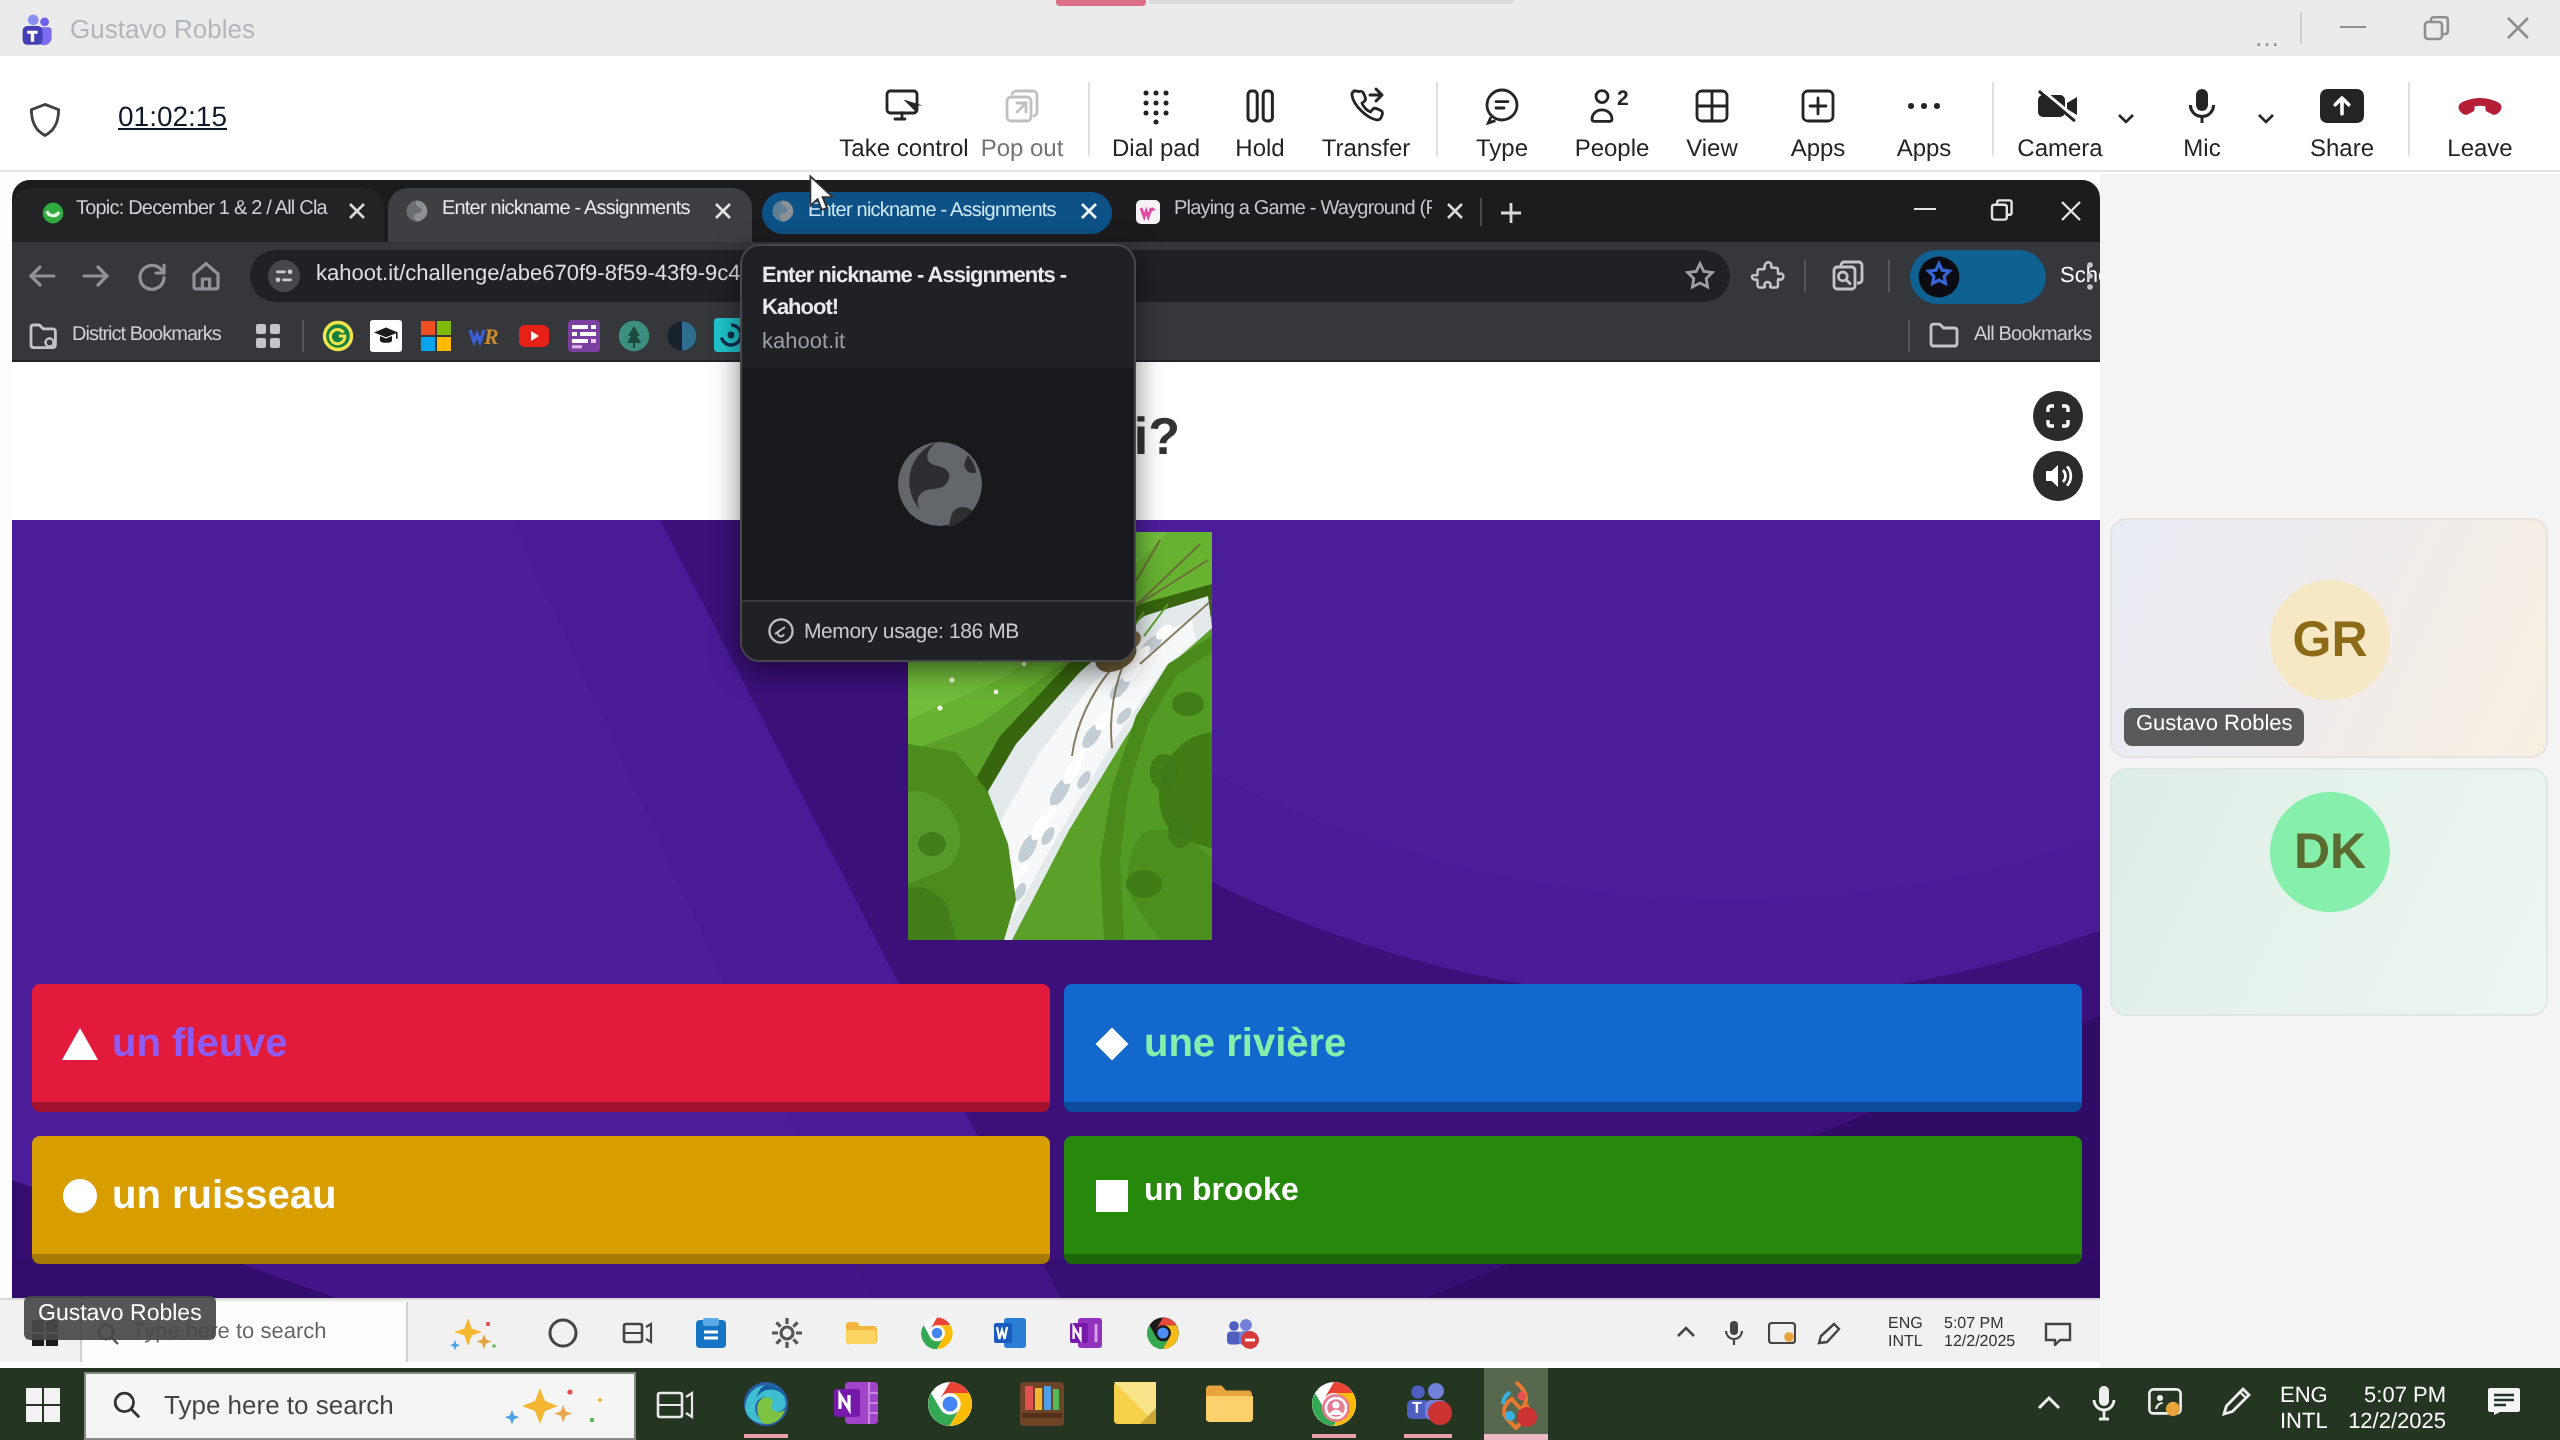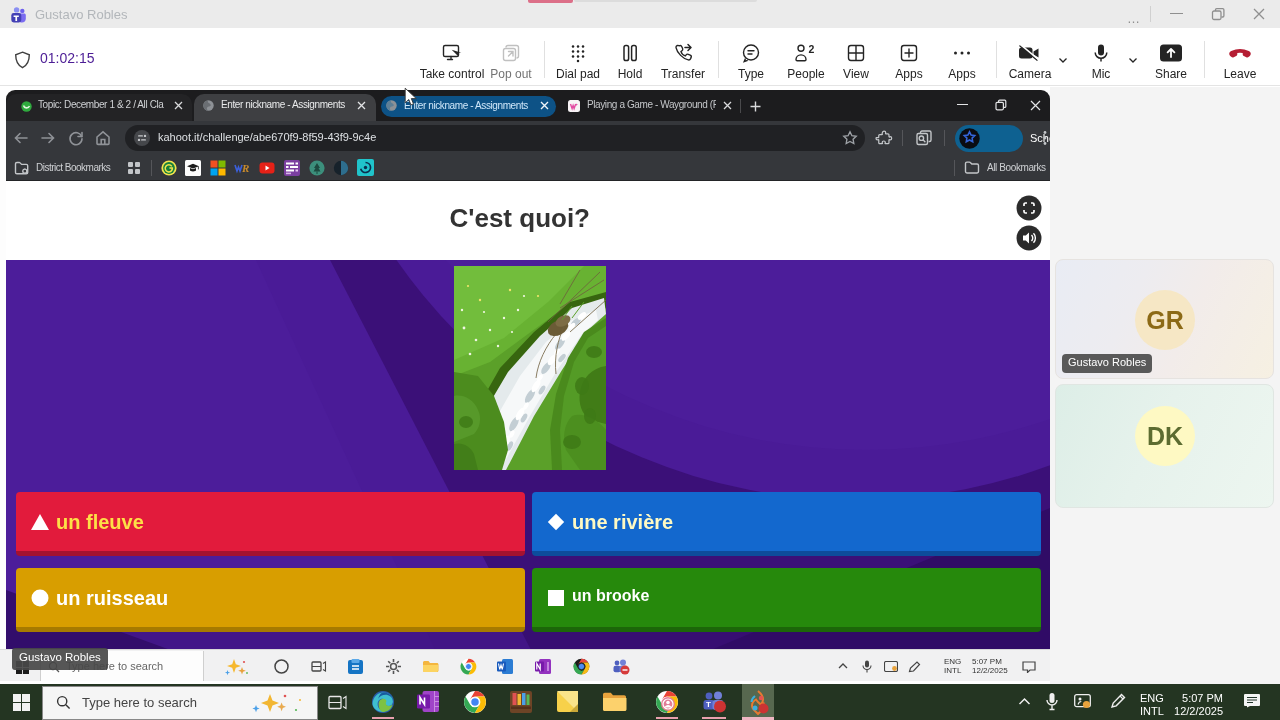--- a/index.html
+++ b/index.html
@@ -35,21 +35,21 @@
 <svg class="abs" style="left:1252px;top:7px" width="14" height="14" viewBox="0 0 14 14" stroke="#8f8f8f" stroke-width="1.3">
 <path d="M2 2l10 10M12 2L2 12"></path>
       </svg>
 <div class="abs" style="left:528px;top:0;width:45px;height:3px;background:#dc6f88;border-radius:0 0 2px 2px;"></div>
 <div class="abs" style="left:574px;top:0;width:183px;height:2px;background:#dcdcdc;border-radius:0 0 2px 2px;"></div>
 </div>
 <div class="abs" style="left:0;top:28px;width:1280px;height:58px;background:#fff;border-bottom:1px solid #e4e4e4;">
 <svg class="abs" style="left:14px;top:23px" width="17" height="18" viewBox="0 0 17 18" fill="none" stroke="#404040" stroke-width="1.4">
 <path d="M8.5 1.2l6.8 2.6c0 5.8-1.6 10.4-6.8 12.9C3.3 14.2 1.7 9.6 1.7 3.8z"></path>
       </svg>
-<div class="abs" style="left:40px;top:22px;font-size:14px;color:#4c1d95;">01:02:15</div>
+<div class="abs" style="left:59px;top:22px;font-size:14px;color:#0f172a;text-decoration:underline;">01:02:15</div>
 <div class="tbtn" style="left:452px">
         <div class="ic">
           <svg width="22" height="22" viewBox="0 0 22 22" fill="none" stroke="#242424" stroke-width="1.4">
 <rect x="2.5" y="3.5" width="15" height="11" rx="1.6"></rect>
             <path d="M10 14.5v3M6.5 17.5h5" stroke-linecap="round"></path>
 <path d="M12.2 9.2l6.3 6.3v-3.3h3.3z" fill="#242424" stroke="none" transform="translate(-1.5,-1.5)"></path>
           </svg>
         </div>
         <div class="lb">Take control</div>
       </div>
@@ -463,28 +463,28 @@
               <ellipse cx="136" cy="150" rx="6" ry="8"></ellipse>
               <ellipse cx="12" cy="156" rx="7" ry="6"></ellipse>
             </g>
 </svg></div>
 <div class="abs" style="left:10px;top:402px;width:509px;height:64px;background:#e21b3c;border-bottom:5px solid #a31230;border-radius:4px;"></div>
 <div class="abs" style="left:24px;top:422px;width:20px;height:20px;display:flex;align-items:center;justify-content:center;">
           <svg width="18" height="16" viewBox="0 0 18 16">
             <path d="M9 0l9 16H0z" fill="#fff"></path>
           </svg>
         </div>
-<div class="abs" style="left:50px;top:421px;font-size:20px;font-weight:bold;color:#fde047;">un fleuve</div>
+<div class="abs" style="left:50px;top:421px;font-size:20px;font-weight:bold;color:#8b5cf6;">un fleuve</div>
 <div class="abs" style="left:526px;top:402px;width:509px;height:64px;background:#1368ce;border-bottom:5px solid #0d4c9b;border-radius:4px;"></div>
 <div class="abs" style="left:540px;top:422px;width:20px;height:20px;display:flex;align-items:center;justify-content:center;">
           <svg width="18" height="18" viewBox="0 0 18 18">
             <rect x="3.2" y="3.2" width="11.6" height="11.6" fill="#fff" transform="rotate(45 9 9)"></rect>
           </svg>
         </div>
-<div class="abs" style="left:566px;top:421px;font-size:20px;font-weight:bold;color:#fef9c3;text-align:right;">une rivière</div>
+<div class="abs" style="left:566px;top:421px;font-size:20px;font-weight:bold;color:#86efac;text-align:right;">une rivière</div>
 <div class="abs" style="left:10px;top:478px;width:509px;height:64px;background:#d89e00;border-bottom:5px solid #a67a00;border-radius:4px;"></div>
 <div class="abs" style="left:24px;top:498px;width:20px;height:20px;display:flex;align-items:center;justify-content:center;">
           <svg width="18" height="18" viewBox="0 0 18 18">
             <circle cx="9" cy="9" r="8.5" fill="#fff"></circle>
           </svg>
         </div>
 <div class="abs" style="left:50px;top:497px;font-size:20px;font-weight:bold;color:#fff;">un ruisseau</div>
 <div class="abs" style="left:526px;top:478px;width:509px;height:64px;background:#26890c;border-bottom:5px solid #1c6609;border-radius:4px;"></div>
 <div class="abs" style="left:540px;top:498px;width:20px;height:20px;display:flex;align-items:center;justify-content:center;">
           <svg width="16" height="16" viewBox="0 0 16 16">
@@ -590,21 +590,38 @@
 </div>
 </div>
 
 <div class="abs" style="left:1050px;top:87px;width:230px;height:597px;background:#f4f4f4;"></div>
 <div class="abs" style="left:1055px;top:259px;width:219px;height:120px;border-radius:8px;border:1px solid #e6e3e0;
 background:linear-gradient(115deg,#e9ecf4 0%,#edecf0 35%,#f2ecea 60%,#f6f0e2 100%);"></div>
 <div class="abs" style="left:1135px;top:290px;width:60px;height:60px;border-radius:50%;background:#f6e7c5;display:flex;align-items:center;justify-content:center;font-size:25px;font-weight:bold;color:#8c6a16;">GR</div>
 <div class="abs" style="left:1062px;top:354px;height:19px;background:#595959;border-radius:4px;padding:2px 6px;font-size:11px;color:#fff;">Gustavo Robles</div>
 <div class="abs" style="left:1055px;top:384px;width:219px;height:124px;border-radius:8px;border:1px solid #e0e6e2;
 background:linear-gradient(115deg,#ddeee7 0%,#e6f2ec 45%,#edf6f0 100%);"></div>
-<div class="abs" style="left:1135px;top:406px;width:60px;height:60px;border-radius:50%;background:#fef9c3;display:flex;align-items:center;justify-content:center;font-size:25px;font-weight:bold;color:#5c6c31;">DK</div>
+<div class="abs" style="left:1135px;top:396px;width:60px;height:60px;border-radius:50%;background:#86efac;display:flex;align-items:center;justify-content:center;font-size:25px;font-weight:bold;color:#5c6c31;">DK</div>
+<div class="abs" style="left:370px;top:122px;width:198px;height:209px;background:#202124;border:1px solid #47484b;border-radius:10px;box-shadow:0 4px 14px rgba(0,0,0,0.5);overflow:hidden;">
+<div class="abs" style="left:10px;top:8px;width:172px;font-size:11px;letter-spacing:-0.5px;font-weight:bold;color:#e8eaed;line-height:15.5px;">Enter nickname - Assignments - Kahoot!</div>
+<div class="abs" style="left:10px;top:42px;font-size:11px;color:#9aa0a6;">kahoot.it</div>
+<div class="abs" style="left:0;top:61px;width:198px;height:177px;background:#18191c;"></div>
+<svg class="abs" style="left:77px;top:97px" width="44" height="44" viewBox="0 0 44 44">
+<circle cx="22" cy="22" r="21" fill="#63676b"></circle>
+<path d="M20 1.2c-4 3.4-5.4 7-3.6 9.6 2 2.8 6.8 1.6 9.2 4.6 2.2 2.8.6 6.4-2.4 8-3.4 1.8-7.6.6-10.4 3-2.6 2.2-2.6 5.8-.6 8.6a21 21 0 0 1 7.8-33.8z" fill="#2c2e31"></path>
+<path d="M26.2 43.6c5-1.2 9.2-4.2 12-8.2-2.6-2.2-6-2.6-8.4-.8-2.6 2-2.4 5.6-3.6 9z" fill="#2c2e31"></path>
+<path d="M36 7.6c2 2.4 3.6 5.4 4.2 8.6-2.2.8-4.6 0-5.6-2-1-2.2.2-4.6 1.4-6.6z" fill="#2c2e31"></path>
+      </svg>
+<div class="abs" style="left:0;top:177px;width:198px;height:32px;background:#202124;border-top:1px solid #3a3b3e;"></div>
+<svg class="abs" style="left:13px;top:186px" width="13" height="13" viewBox="0 0 13 13" fill="none" stroke="#bdc1c6" stroke-width="1.1">
+<circle cx="6.5" cy="6.5" r="5.8"></circle>
+        <path d="M3.5 8l5-3.5M8 8.2a1.6 1.6 0 1 1-2.4-1.9" stroke-width="1"></path>
+      </svg>
+<div class="abs" style="left:31px;top:187px;font-size:10.5px;letter-spacing:-0.2px;color:#c9cbce;">Memory usage: 186 MB</div>
+</div>
 <div class="abs" style="left:12px;top:648px;height:22px;background:rgba(72,72,72,0.92);border-radius:3px;padding:3px 7px;font-size:11.5px;color:#fff;z-index:30;">Gustavo Robles</div>
 <div class="abs" style="left:0;top:684px;width:1280px;height:36px;background:#243522;">
 <svg class="abs" style="left:13px;top:10px" width="17" height="17" viewBox="0 0 17 17" fill="#f2f2f2">
         <rect x="0" y="0" width="8" height="8"></rect>
         <rect x="9" y="0" width="8" height="8"></rect>
         <rect x="0" y="9" width="8" height="8"></rect>
         <rect x="9" y="9" width="8" height="9"></rect>
       </svg>
 <div class="abs" style="left:42px;top:2px;width:276px;height:34px;background:#f5f5f5;border:1px solid #888;"></div>
 <svg class="abs" style="left:56px;top:11px" width="15" height="15" viewBox="0 0 15 15" fill="none" stroke="#333" stroke-width="1.4">

